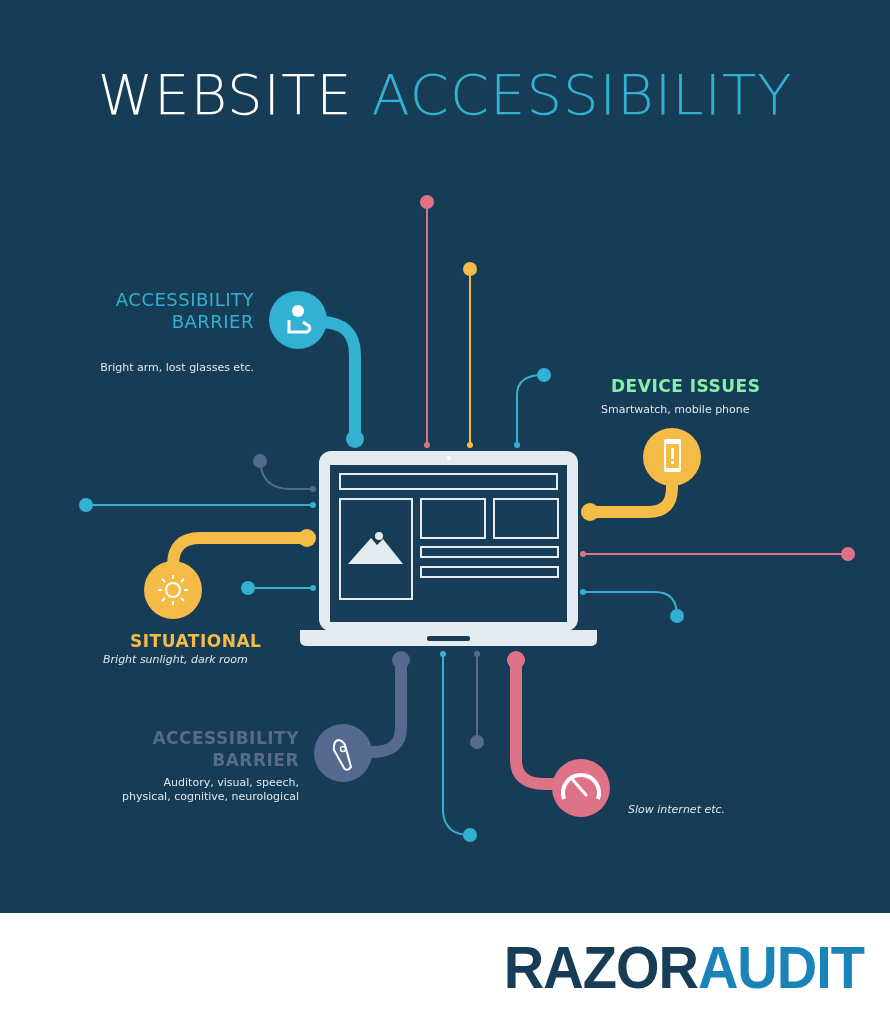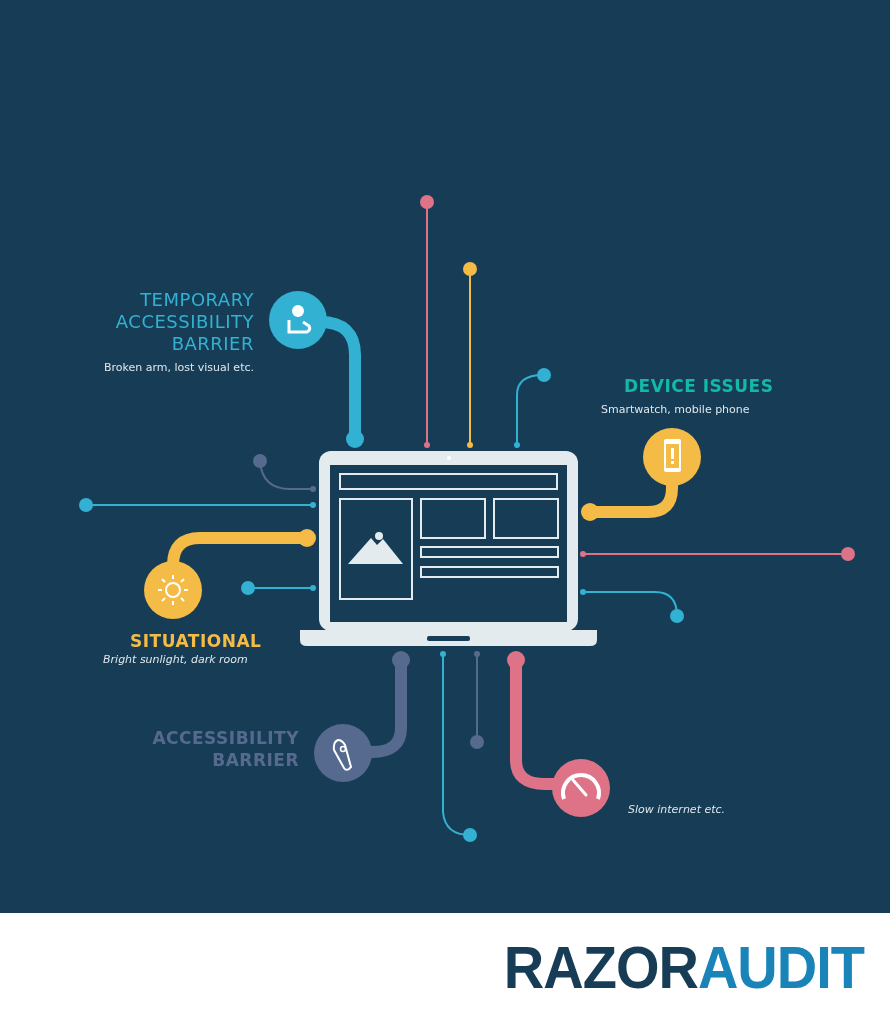--- a/index.html
+++ b/index.html
@@ -15,20 +15,21 @@
   .sub { font-size:11px; line-height:14px; color:#dfe7ec; }
   .right { text-align:right; }
   .logo { position:absolute; right:26px; top:940px; font-family:"Liberation Sans", sans-serif; font-weight:bold; font-size:56px; letter-spacing:-1px; line-height:60px; transform:scaleY(1.05); }
   .logo .a { color:#173d56; }
   .logo .b { color:#1a84b8; }
 </style>
 </head>
 <body>
 
 <div class="stage">
+  <div class="title"><span>WEBSITE</span> <span class="accent">ACCESSIBILITY</span></div>
 
   <svg class="art" width="890" height="913" viewBox="0 0 890 913">
 
     <g fill="none" stroke-width="2">
       <line x1="427" y1="203" x2="427" y2="445" stroke="#de7388"></line>
       <line x1="470" y1="269" x2="470" y2="445" stroke="#f5bb47"></line>
       <path d="M517 445 L517 395 Q517 375 543 375" stroke="#32b1d2"></path>
       <path d="M260 461 Q262 489 290 489 L313 489" stroke="#556a8e"></path>
       <line x1="86" y1="505" x2="313" y2="505" stroke="#32b1d2"></line>
       <line x1="248" y1="588" x2="313" y2="588" stroke="#32b1d2"></line>
@@ -126,36 +127,39 @@
         <rect x="421" y="547" width="137" height="10"></rect>
         <rect x="421" y="567" width="137" height="10"></rect>
       </g>
       <path d="M348 564 L371 538 L377 545 L383 539 L403 564 Z" fill="#e4ebef"></path>
       <circle cx="379" cy="536" r="4" fill="#e4ebef"></circle>
     </g>
   </svg>
 
   <div class="label right" style="left:60px; top:289px; width:194px;">
     <div class="h" style="color:#32b1d2;">
-      <div>TEMPORARY</div>
       <div>ACCESSIBILITY</div>
       <div>BARRIER</div>
     </div>
   </div>
-  <div class="label sub right" style="left:60px; top:361px; width:194px;">Broken arm, lost visual etc.</div>
+  <div class="label sub right" style="left:60px; top:361px; width:194px;">Bright arm, lost glasses etc.</div>
 
-  <div class="label hb" style="left:624px; top:375px; color:#14b8a6;">DEVICE ISSUES</div>
+  <div class="label hb" style="left:611px; top:375px; color:#86efac;">DEVICE ISSUES</div>
   <div class="label sub" style="left:601px; top:403px;text-align:center;">Smartwatch, mobile phone</div>
 
   <div class="label hb" style="left:106px; top:630px; color:#f5bb47;margin-left:24px;">SITUATIONAL</div>
   <div class="label sub" style="left:103px; top:653px;font-style:italic;">Bright sunlight, dark room</div>
 
   <div class="label hb right" style="left:100px; top:727px; width:199px; color:#556a8e;">
     <div>ACCESSIBILITY</div>
     <div>BARRIER</div>
+  </div>
+  <div class="label sub right" style="left:100px; top:776px; width:199px;">
+    <div>Auditory, visual, speech,</div>
+    <div>physical, cognitive, neurological</div>
   </div>
 
   <div class="label sub" style="left:628px; top:803px;font-style:italic;">Slow internet etc.</div>
 </div>
 
 <div class="footer">
   <div class="logo" style="top:25px;"><span class="a">RAZOR</span><span class="b">AUDIT</span></div>
 </div>
 
 </body></html>

